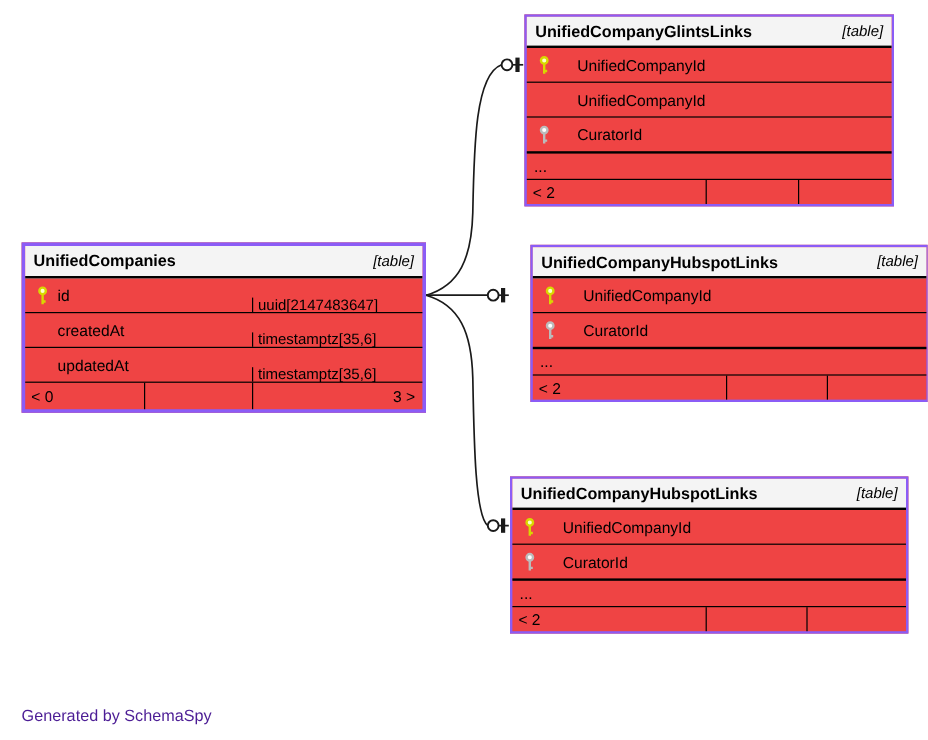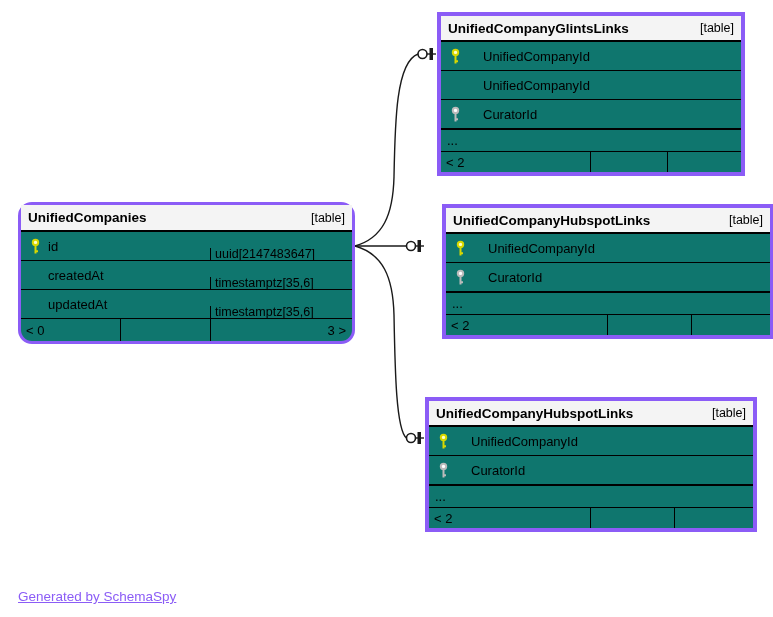--- a/index.html
+++ b/index.html
@@ -7,28 +7,28 @@
     width:773px;height:617px;position:relative;background:#ffffff;
     font-family:"Liberation Sans","DejaVu Sans",sans-serif;color:#000;
     overflow:hidden;
   }
   svg.rel-layer{position:absolute;left:0;top:0;pointer-events:none;}
   .rel{fill:none;stroke:#1a1a1a;stroke-width:1.4;}
   .ep-line{stroke:#1a1a1a;stroke-width:1.4;}
   .ep-circle{fill:#ffffff;stroke:#1a1a1a;stroke-width:1.6;}
   .ep-bar{fill:#1a1a1a;}
 
-  .tbl{position:absolute;box-sizing:border-box;background:#0f766e;border:4px solid #8b5cf6;}
-  .main-tbl{border-width:3px;border-radius:14px;}
+  .tbl{position:absolute;box-sizing:border-box;background:#ef4444;border:2px solid #8b5cf6;}
+  .main-tbl{border-width:3px;}
   .hdr{display:flex;align-items:center;justify-content:space-between;
        background:#f4f4f4;border-bottom:2px solid #000;padding:0 7px;}
   .main-tbl .hdr{height:25px;}
   .link-tbl .hdr{height:24px;}
   .tname{font-weight:bold;font-size:13.5px;white-space:nowrap;}
-  .badge{font-size:12.5px;white-space:nowrap;}
+  .badge{font-size:12.5px;white-space:nowrap;font-style:italic;}
 
   .row{display:flex;align-items:center;height:28px;border-bottom:1px solid #000;padding-left:8px;}
   .row.thick{border-bottom-width:2px;}
   .kicon{display:inline-flex;width:12px;justify-content:center;flex:none;}
   .cname{font-size:13px;white-space:nowrap;}
   .main-tbl .cname{margin-left:7px;}
   .link-tbl .cname{margin-left:22px;}
   .ctype{margin-left:auto;align-self:stretch;display:flex;align-items:center;
          border-left:1px solid #000;width:133px;padding:0 4px;font-size:12.5px;white-space:nowrap;margin-top:16px;}
 
@@ -42,21 +42,21 @@
   .fc:last-child{border-right:none;}
   .main-tbl .f1{width:100px;}
   .main-tbl .f2{width:90px;}
   .main-tbl .f3{flex:1;justify-content:flex-end;padding-right:6px;padding-left:0;}
   .link-tbl .f3{flex:1;}
   .tbl-glints .f1{width:150px;}
   .tbl-glints .f2{width:77px;}
   .tbl-wide .f1{width:162px;}
   .tbl-wide .f2{width:84px;}
 
-  .note{position:absolute;left:18px;top:589px;font-size:13.5px;color:#8b5cf6;text-decoration:underline;}
+  .note{position:absolute;left:18px;top:589px;font-size:13.5px;color:#4c1d95;}
 </style>
 </head>
 <body>
 
 <svg class="rel-layer" width="773" height="617">
   <path class="rel" d="M 355 246 C 383 238 393 215 394 177 C 395 122 396 62 418 54"></path>
   <path class="rel" d="M 355 246 L 406.5 246"></path>
   <path class="rel" d="M 355 246 C 383 254 393 277 394 315 C 395 369 396 430 406.5 438"></path>
 
   <line class="ep-line" x1="427" y1="54" x2="436" y2="54"></line>

